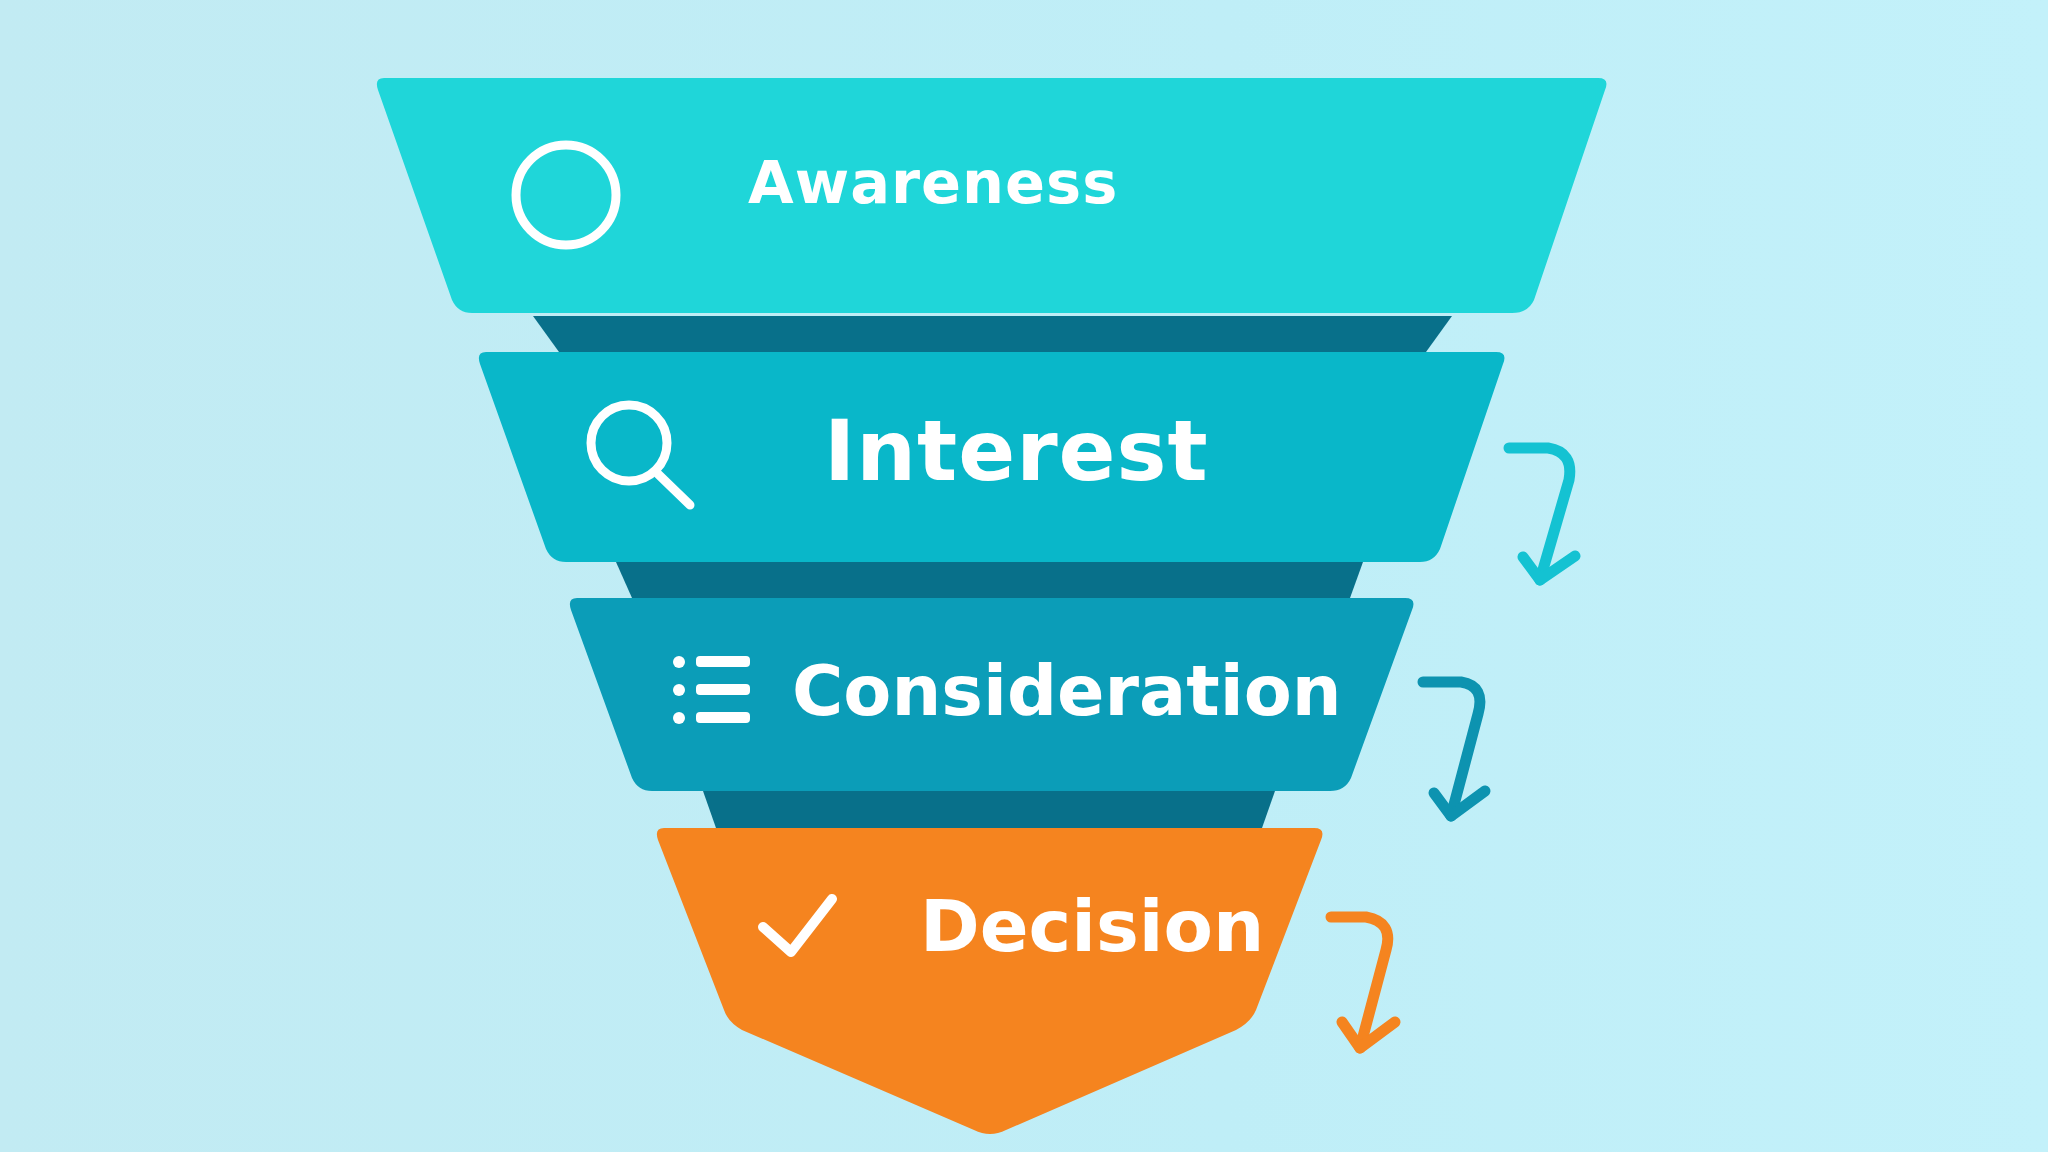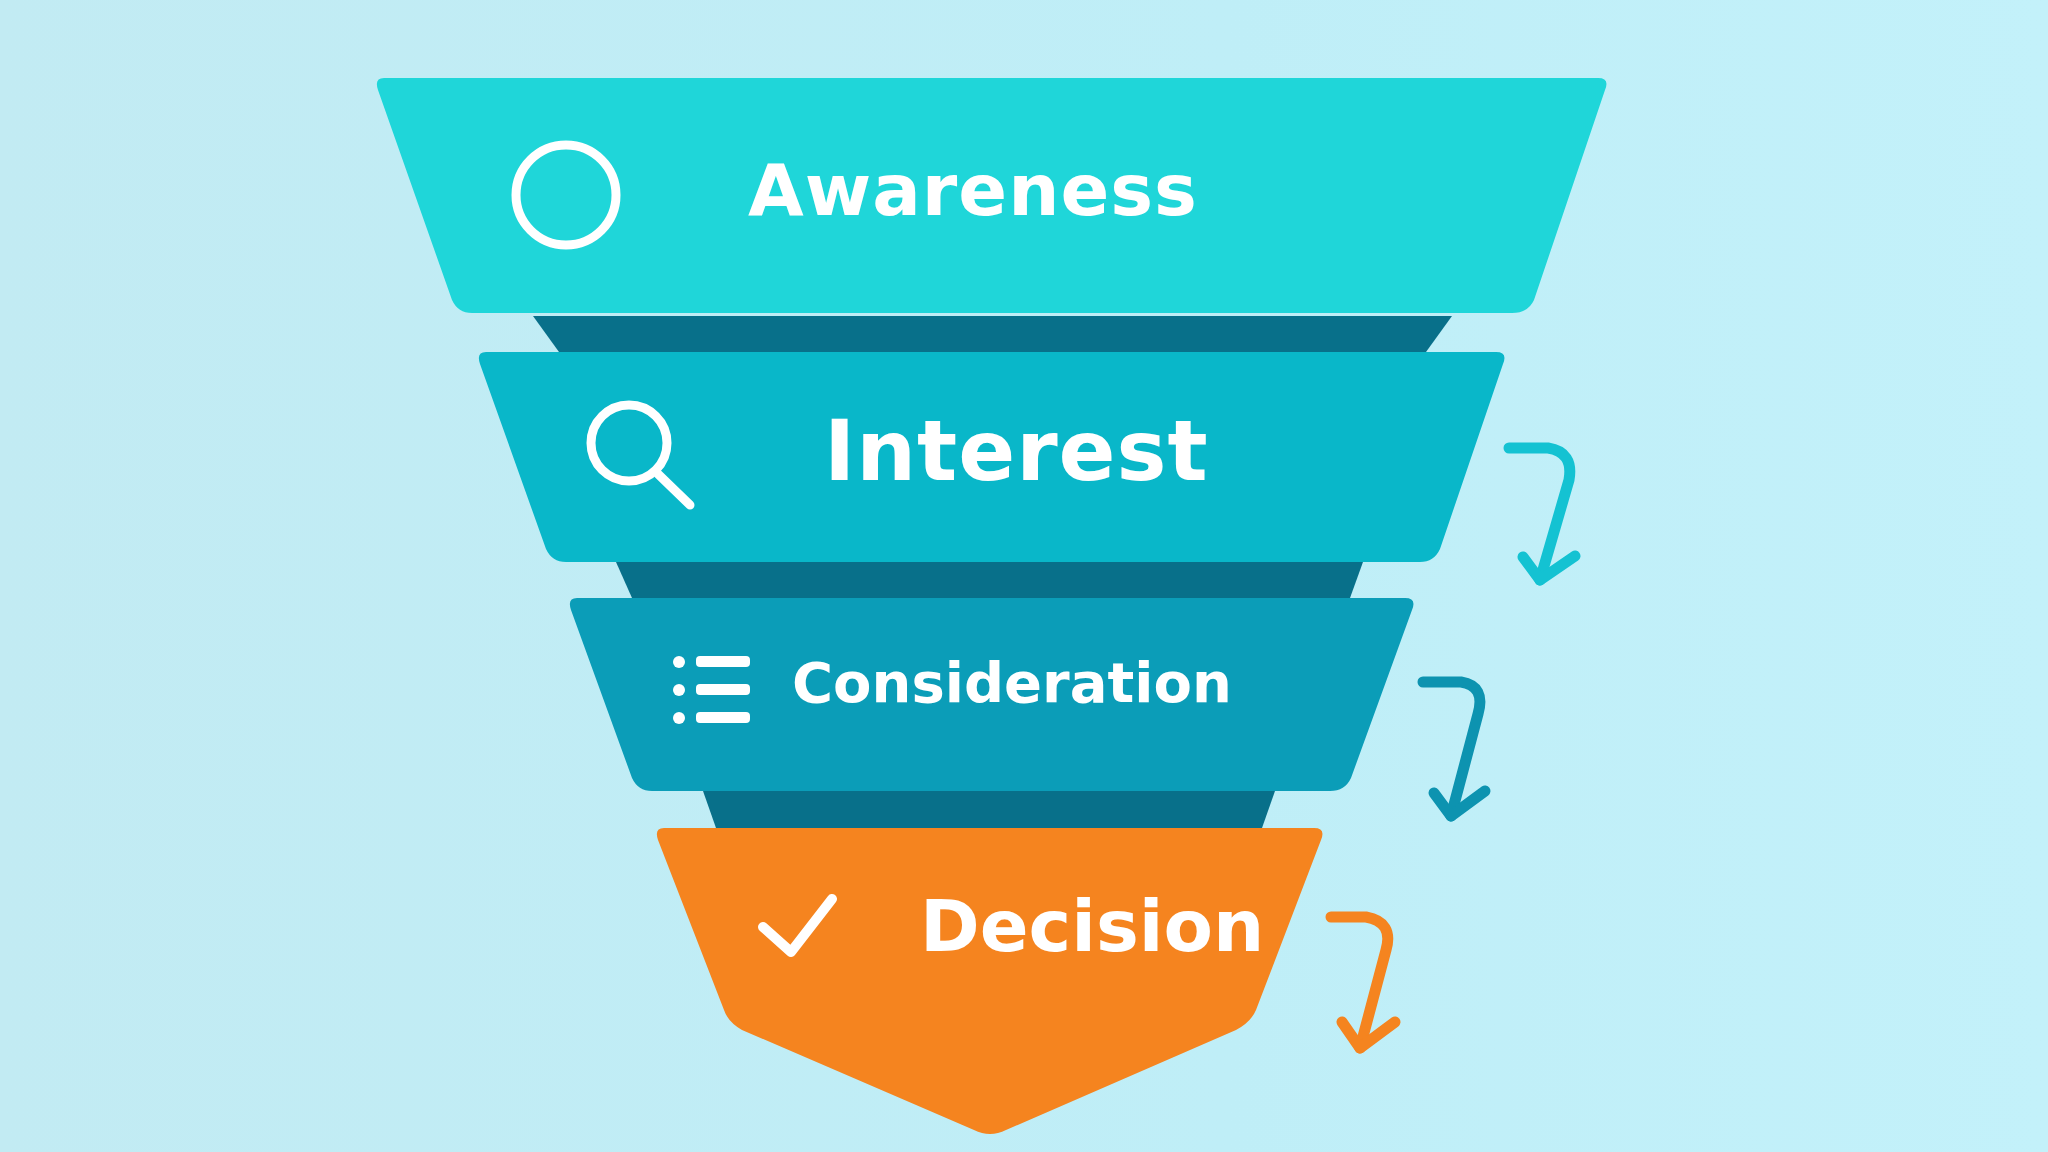--- a/index.html
+++ b/index.html
@@ -48,16 +48,16 @@
   <g fill="none" stroke="#0d93b0" stroke-width="11" stroke-linecap="round" stroke-linejoin="round">
     <path d="M1423,682 L1461,682 Q1486,686 1478,714 L1451,816"></path>
     <polyline points="1434,793 1451,816 1485,791"></polyline>
   </g>
   <g fill="none" stroke="#f5841f" stroke-width="11" stroke-linecap="round" stroke-linejoin="round">
     <path d="M1331,917 L1366,917 Q1394,922 1386,950 L1360,1048"></path>
     <polyline points="1342,1022 1360,1048 1395,1022"></polyline>
   </g>
 </svg>
 
-<div class="label" style="left:748px;top:148px;font-size:72px;">Awareness</div>
+<div class="label" style="left:748px;top:148px;font-size:59px;">Awareness</div>
 <div class="label" style="left:824px;top:402px;font-size:84px;text-align:center;">Interest</div>
-<div class="label" style="left:792px;top:650px;font-size:56px;letter-spacing:0px;">Consideration</div>
+<div class="label" style="left:792px;top:650px;font-size:70px;letter-spacing:0px;">Consideration</div>
 <div class="label" style="left:920px;top:884px;font-size:72px;letter-spacing:0px;">Decision</div>
 
 </body></html>

